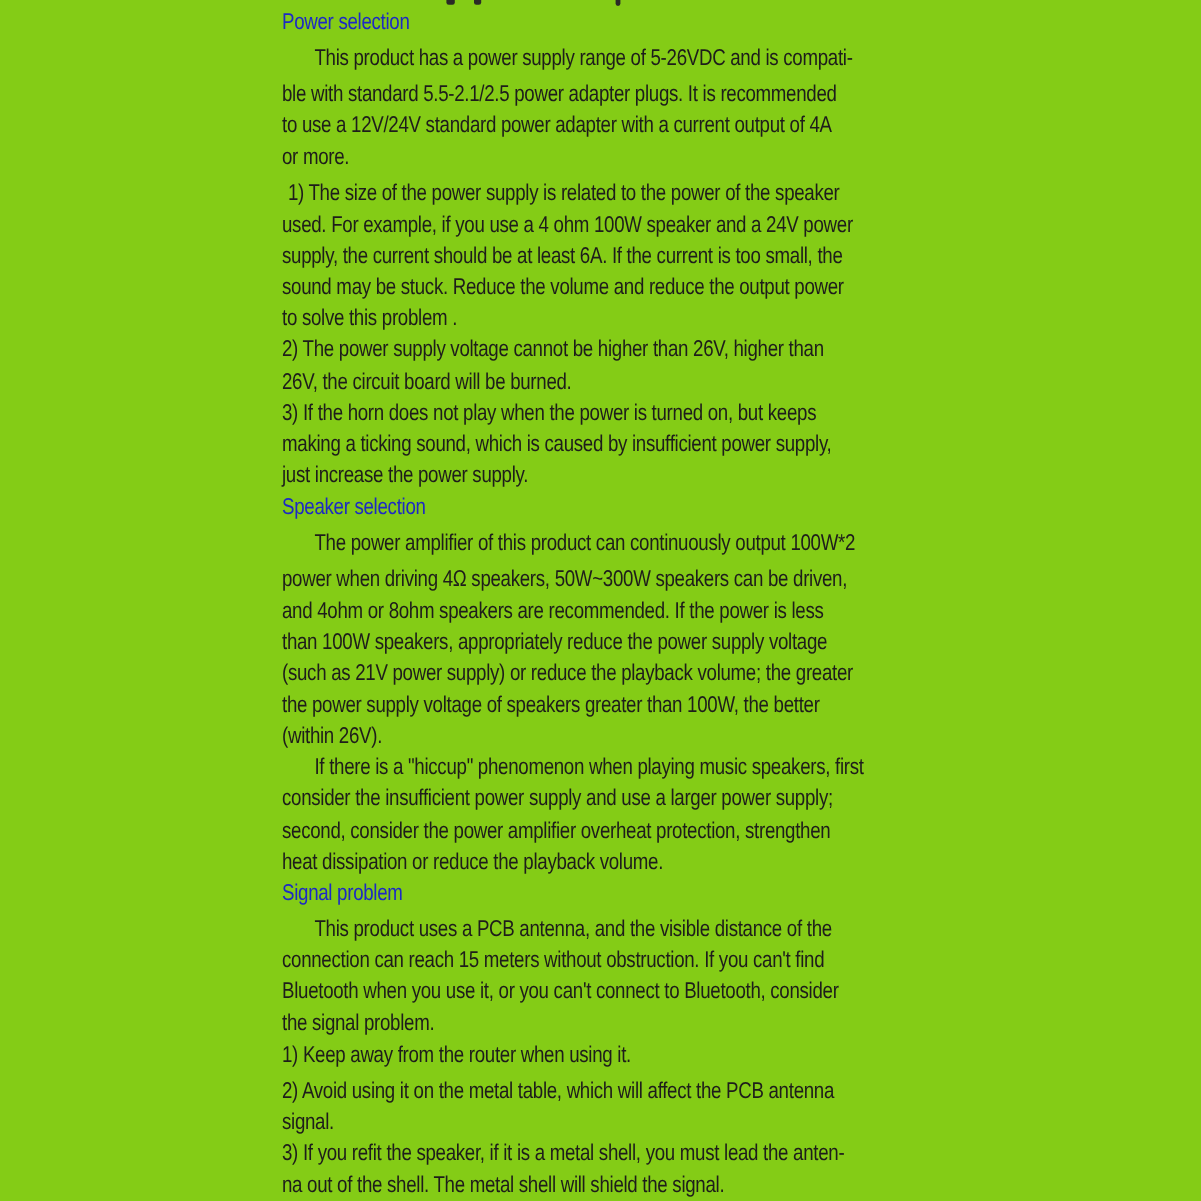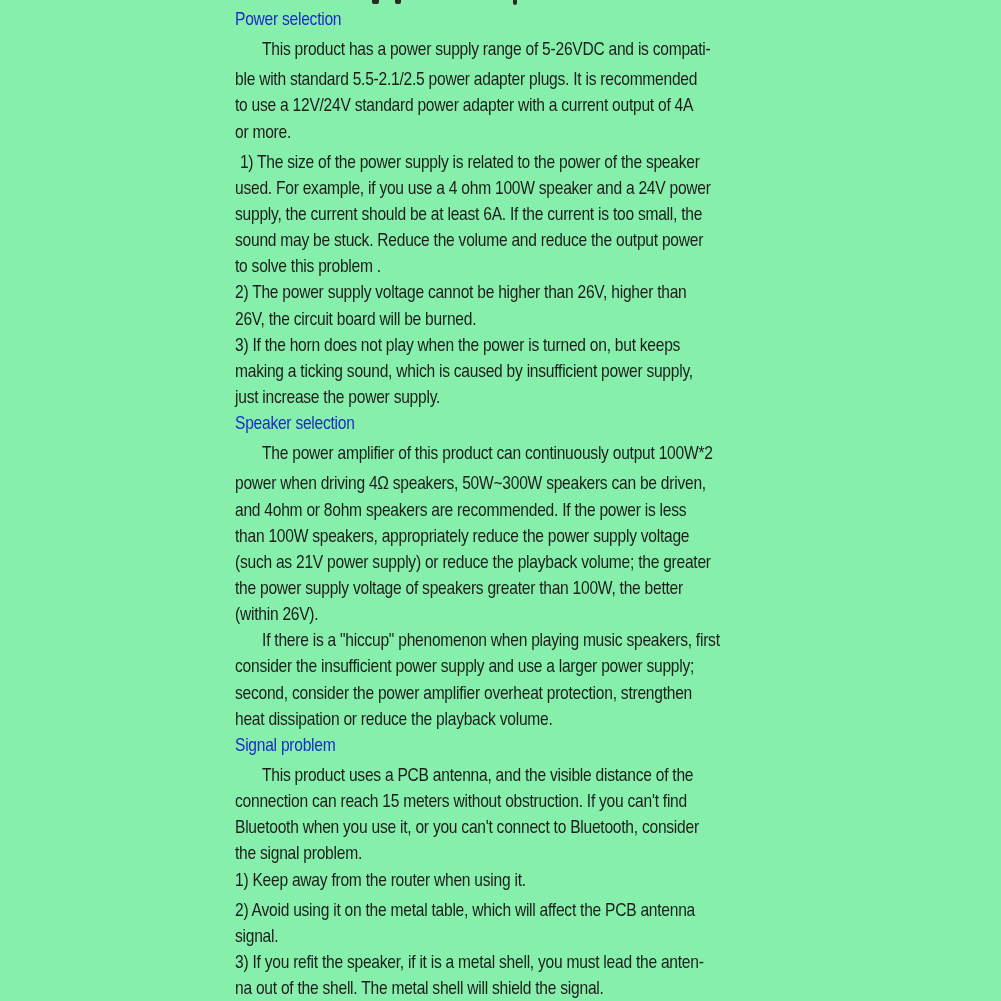--- a/index.html
+++ b/index.html
@@ -12,21 +12,21 @@
     background: #f0efeb;
     overflow: hidden;
     position: relative;
     font-family: "Liberation Sans", "DejaVu Sans", sans-serif;
   }
   .page {
     position: absolute;
     left: 0; top: 0;
     width: 1001px;
     height: 1001px;
-    background: #86efac;
+    background: #84cc16;
   }
   
   .fragment {
     position: absolute;
     top: 0;
     background: #2a2a26;
     border-radius: 0 0 2px 2px;
   }
   .frag-a { left: 372px; width: 7px;  height: 4px; }
   .frag-b { left: 395px; width: 6px;  height: 4px; }

